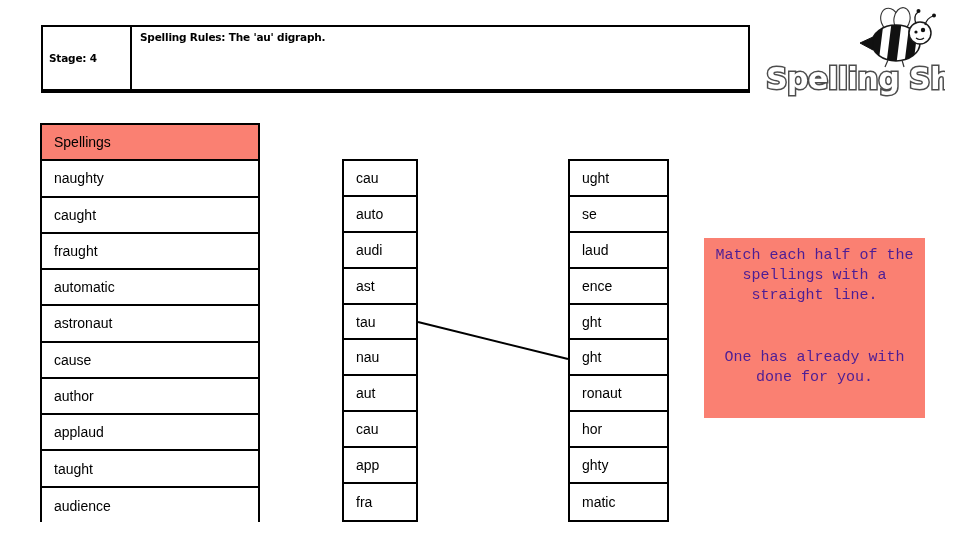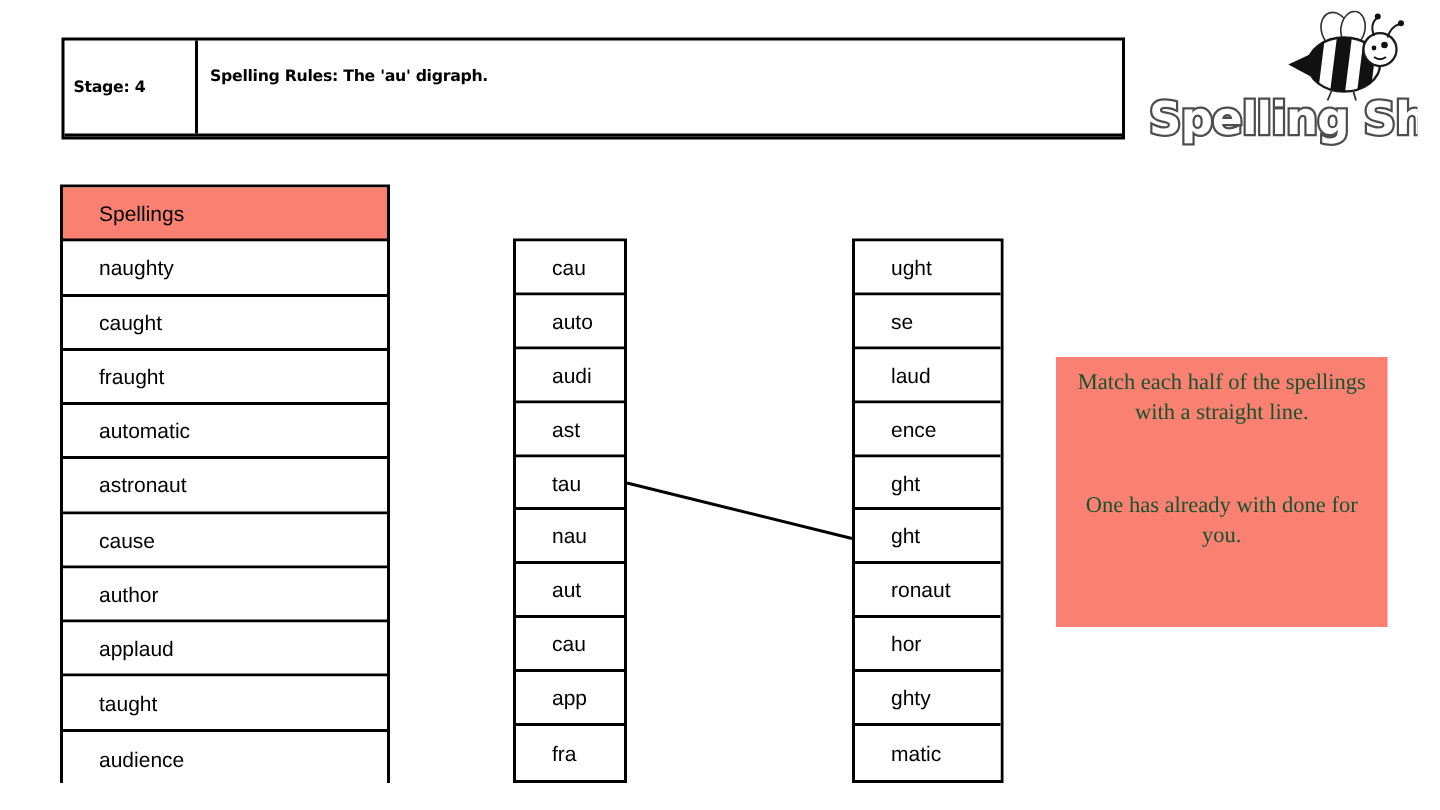--- a/index.html
+++ b/index.html
@@ -42,21 +42,21 @@
     display: flex;
     align-items: center;
     padding-left: 6px;
   }
   .hdr-cell-right {
     flex: 1;
     box-sizing: border-box;
     display: flex;
     align-items: flex-start;
     padding-left: 8px;
-    padding-top: 18px;
+    padding-top: 4px;
   }
   .hdr-text {
     font-family: "DejaVu Sans", sans-serif;
     font-size: 10.5px;
     font-weight: bold;
     color: #000000;
     letter-spacing: -0.2px;
     white-space: nowrap;
   }
 
@@ -92,21 +92,21 @@
   }
   #table-spellings { left: 40px;  top: 123px; width: 220px; height: 399px; }
   #table-first     { left: 342px; top: 159px; width: 76px;  height: 363px; }
   #table-second    { left: 568px; top: 159px; width: 101px;  height: 363px; }
 
   .wrow {
     box-sizing: border-box;
     border-bottom: 2px solid #000000;
     display: flex;
     align-items: center;
-    padding-left: 24px;
+    padding-left: 12px;
     background: #ffffff;
   }
   .wrow:last-child {
     border-bottom: none;
   }
   #table-spellings .wrow { height: 36.27px; }
   #table-first .wrow, #table-second .wrow { height: 35.9px; }
 
   .wrow.header-row {
     background: #fa8072;
@@ -133,23 +133,23 @@
     position: absolute;
     left: 704px;
     top: 238px;
     width: 221px;
     height: 180px;
     background: #fa8072;
     box-sizing: border-box;
     padding: 8px 10px 0 10px;
   }
   .instr-text {
-    font-family: Liberation Serif, serif;
+    font-family: Liberation Mono, monospace;
     font-size: 15px;
-    color: #14532d;
+    color: #4c1d95;
     text-align: center;
     line-height: 1.33;
     margin: 0;
   }
   #instruction-para-2 {
     margin-top: 42px;
   }
 </style>
 </head>
 <body>

